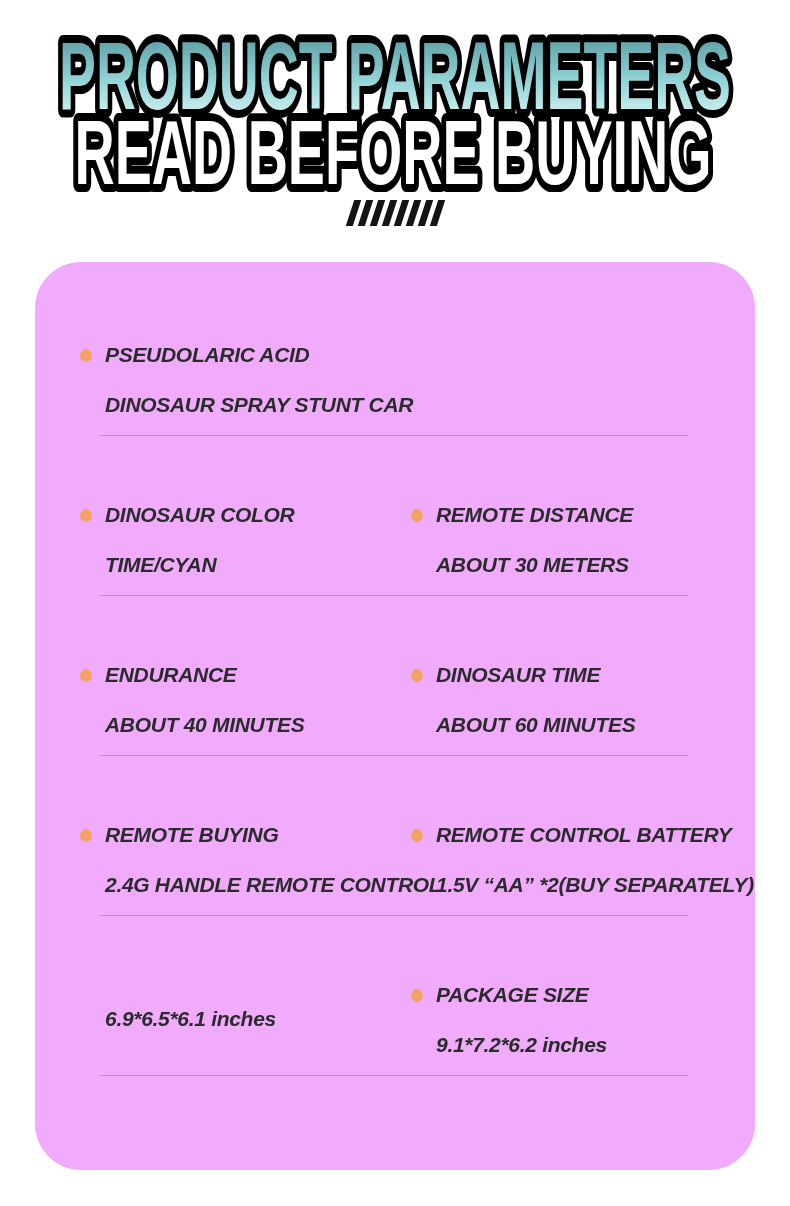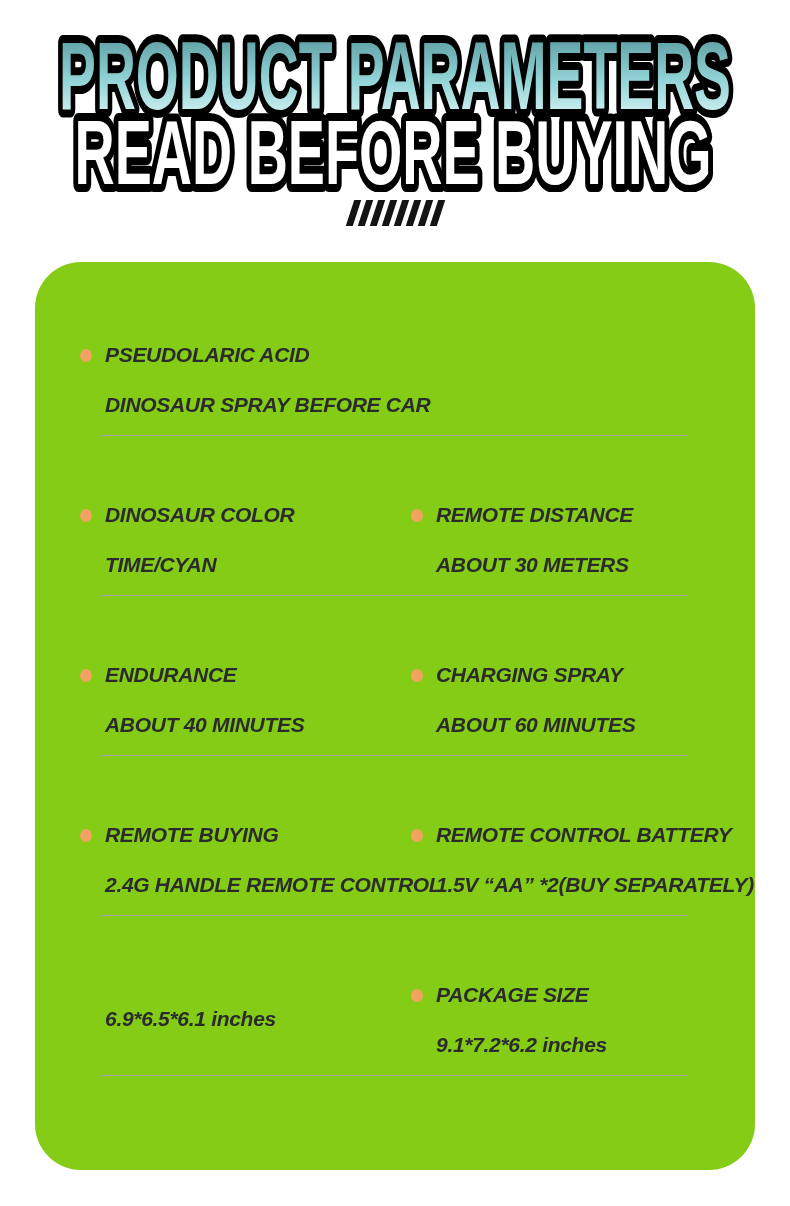--- a/index.html
+++ b/index.html
@@ -27,21 +27,21 @@
   }
   .slashes i{
     display:block;width:7px;height:26px;background:#141414;
     transform:skewX(-18deg);
   }
 
   
   .card{
     margin:36px 35px 0 35px;
     width:720px;height:908px;
-    background:#84cc16;
+    background:#f0abfc;
     border-radius:46px;
     box-sizing:border-box;
     padding-top:80px;
   }
   .row{position:relative;height:160px;}
   .cell{position:absolute;top:0;}
   .cell.left{left:45px;width:320px;}
   .cell.right{left:376px;width:340px;}
   .label-line{display:flex;align-items:center;gap:13px;height:26px;}
   .bullet{
@@ -94,21 +94,21 @@
   </div>
 
   <div class="card">
 
     <div class="row">
       <div class="cell left">
         <div class="label-line">
           <span class="bullet"></span>
           <span class="spec-label">PSEUDOLARIC ACID</span>
         </div>
-        <span class="spec-value">DINOSAUR SPRAY BEFORE CAR</span>
+        <span class="spec-value">DINOSAUR SPRAY STUNT CAR</span>
       </div>
       <div class="divider"></div>
     </div>
 
     <div class="row">
       <div class="cell left">
         <div class="label-line">
           <span class="bullet"></span>
           <span class="spec-label">DINOSAUR COLOR</span>
         </div>
@@ -128,21 +128,21 @@
       <div class="cell left">
         <div class="label-line">
           <span class="bullet"></span>
           <span class="spec-label">ENDURANCE</span>
         </div>
         <span class="spec-value">ABOUT 40 MINUTES</span>
       </div>
       <div class="cell right">
         <div class="label-line">
           <span class="bullet"></span>
-          <span class="spec-label">CHARGING SPRAY</span>
+          <span class="spec-label">DINOSAUR TIME</span>
         </div>
         <span class="spec-value">ABOUT 60 MINUTES</span>
       </div>
       <div class="divider"></div>
     </div>
 
     <div class="row">
       <div class="cell left">
         <div class="label-line">
           <span class="bullet"></span>

